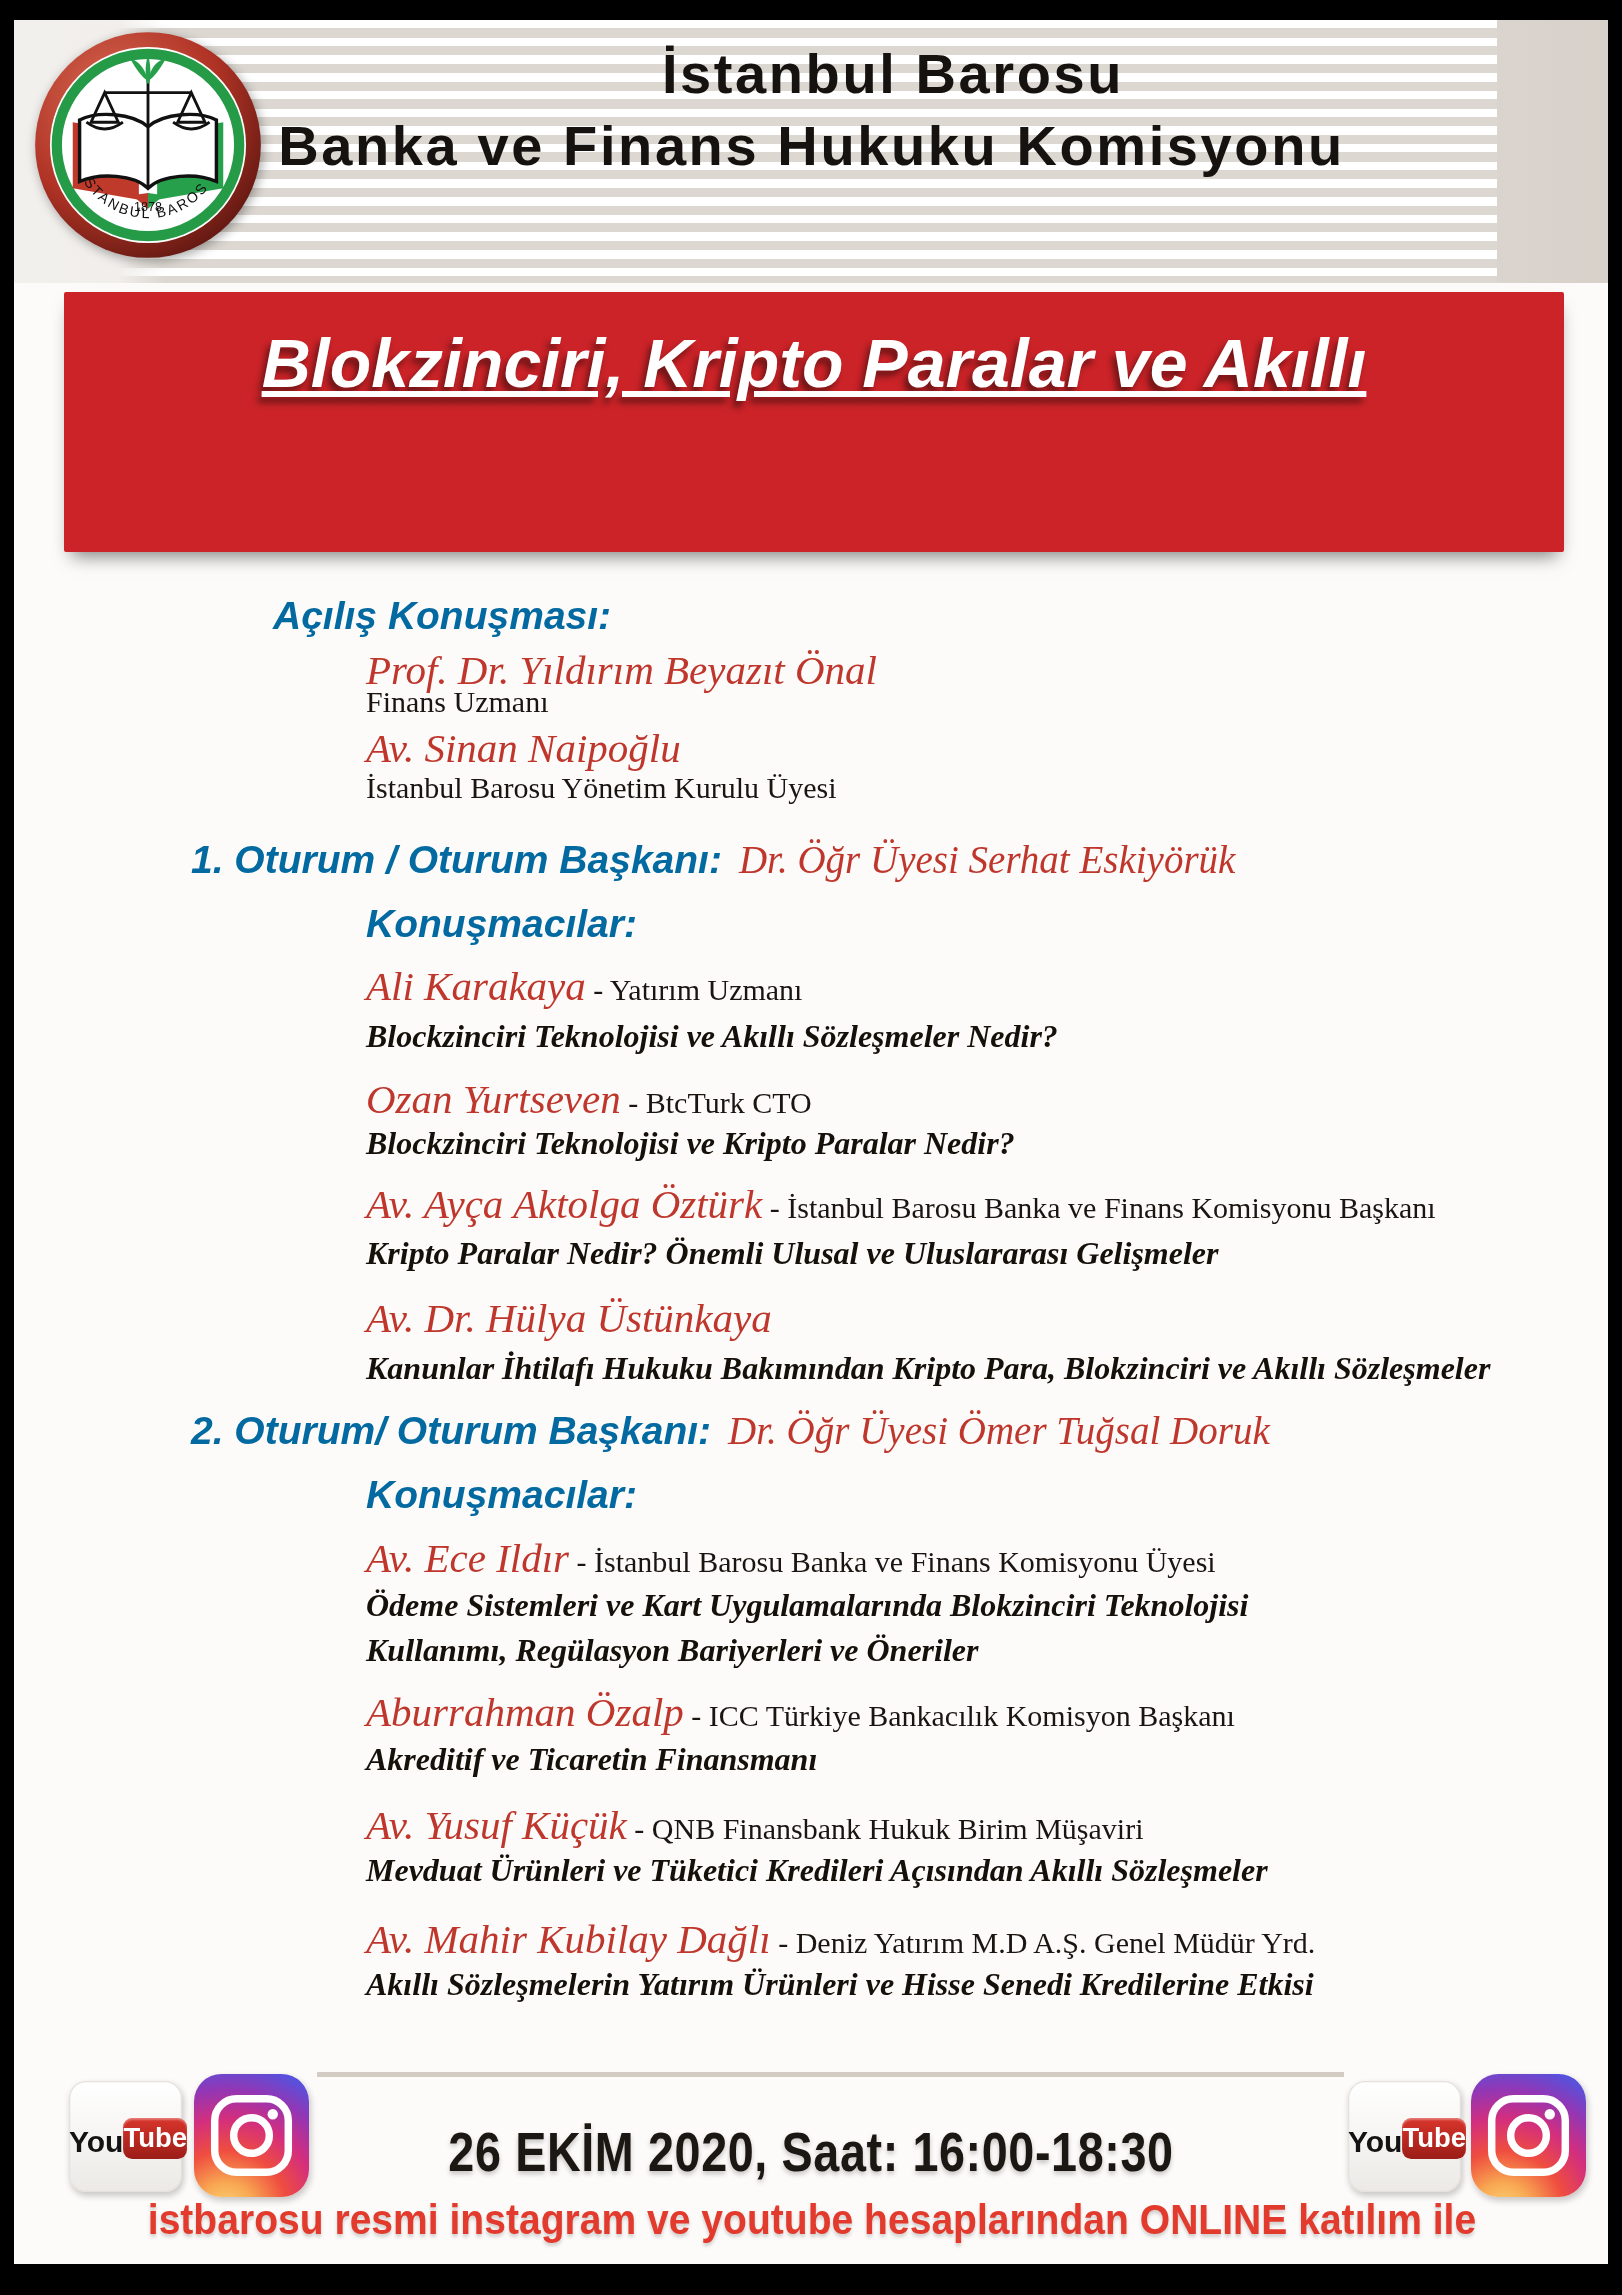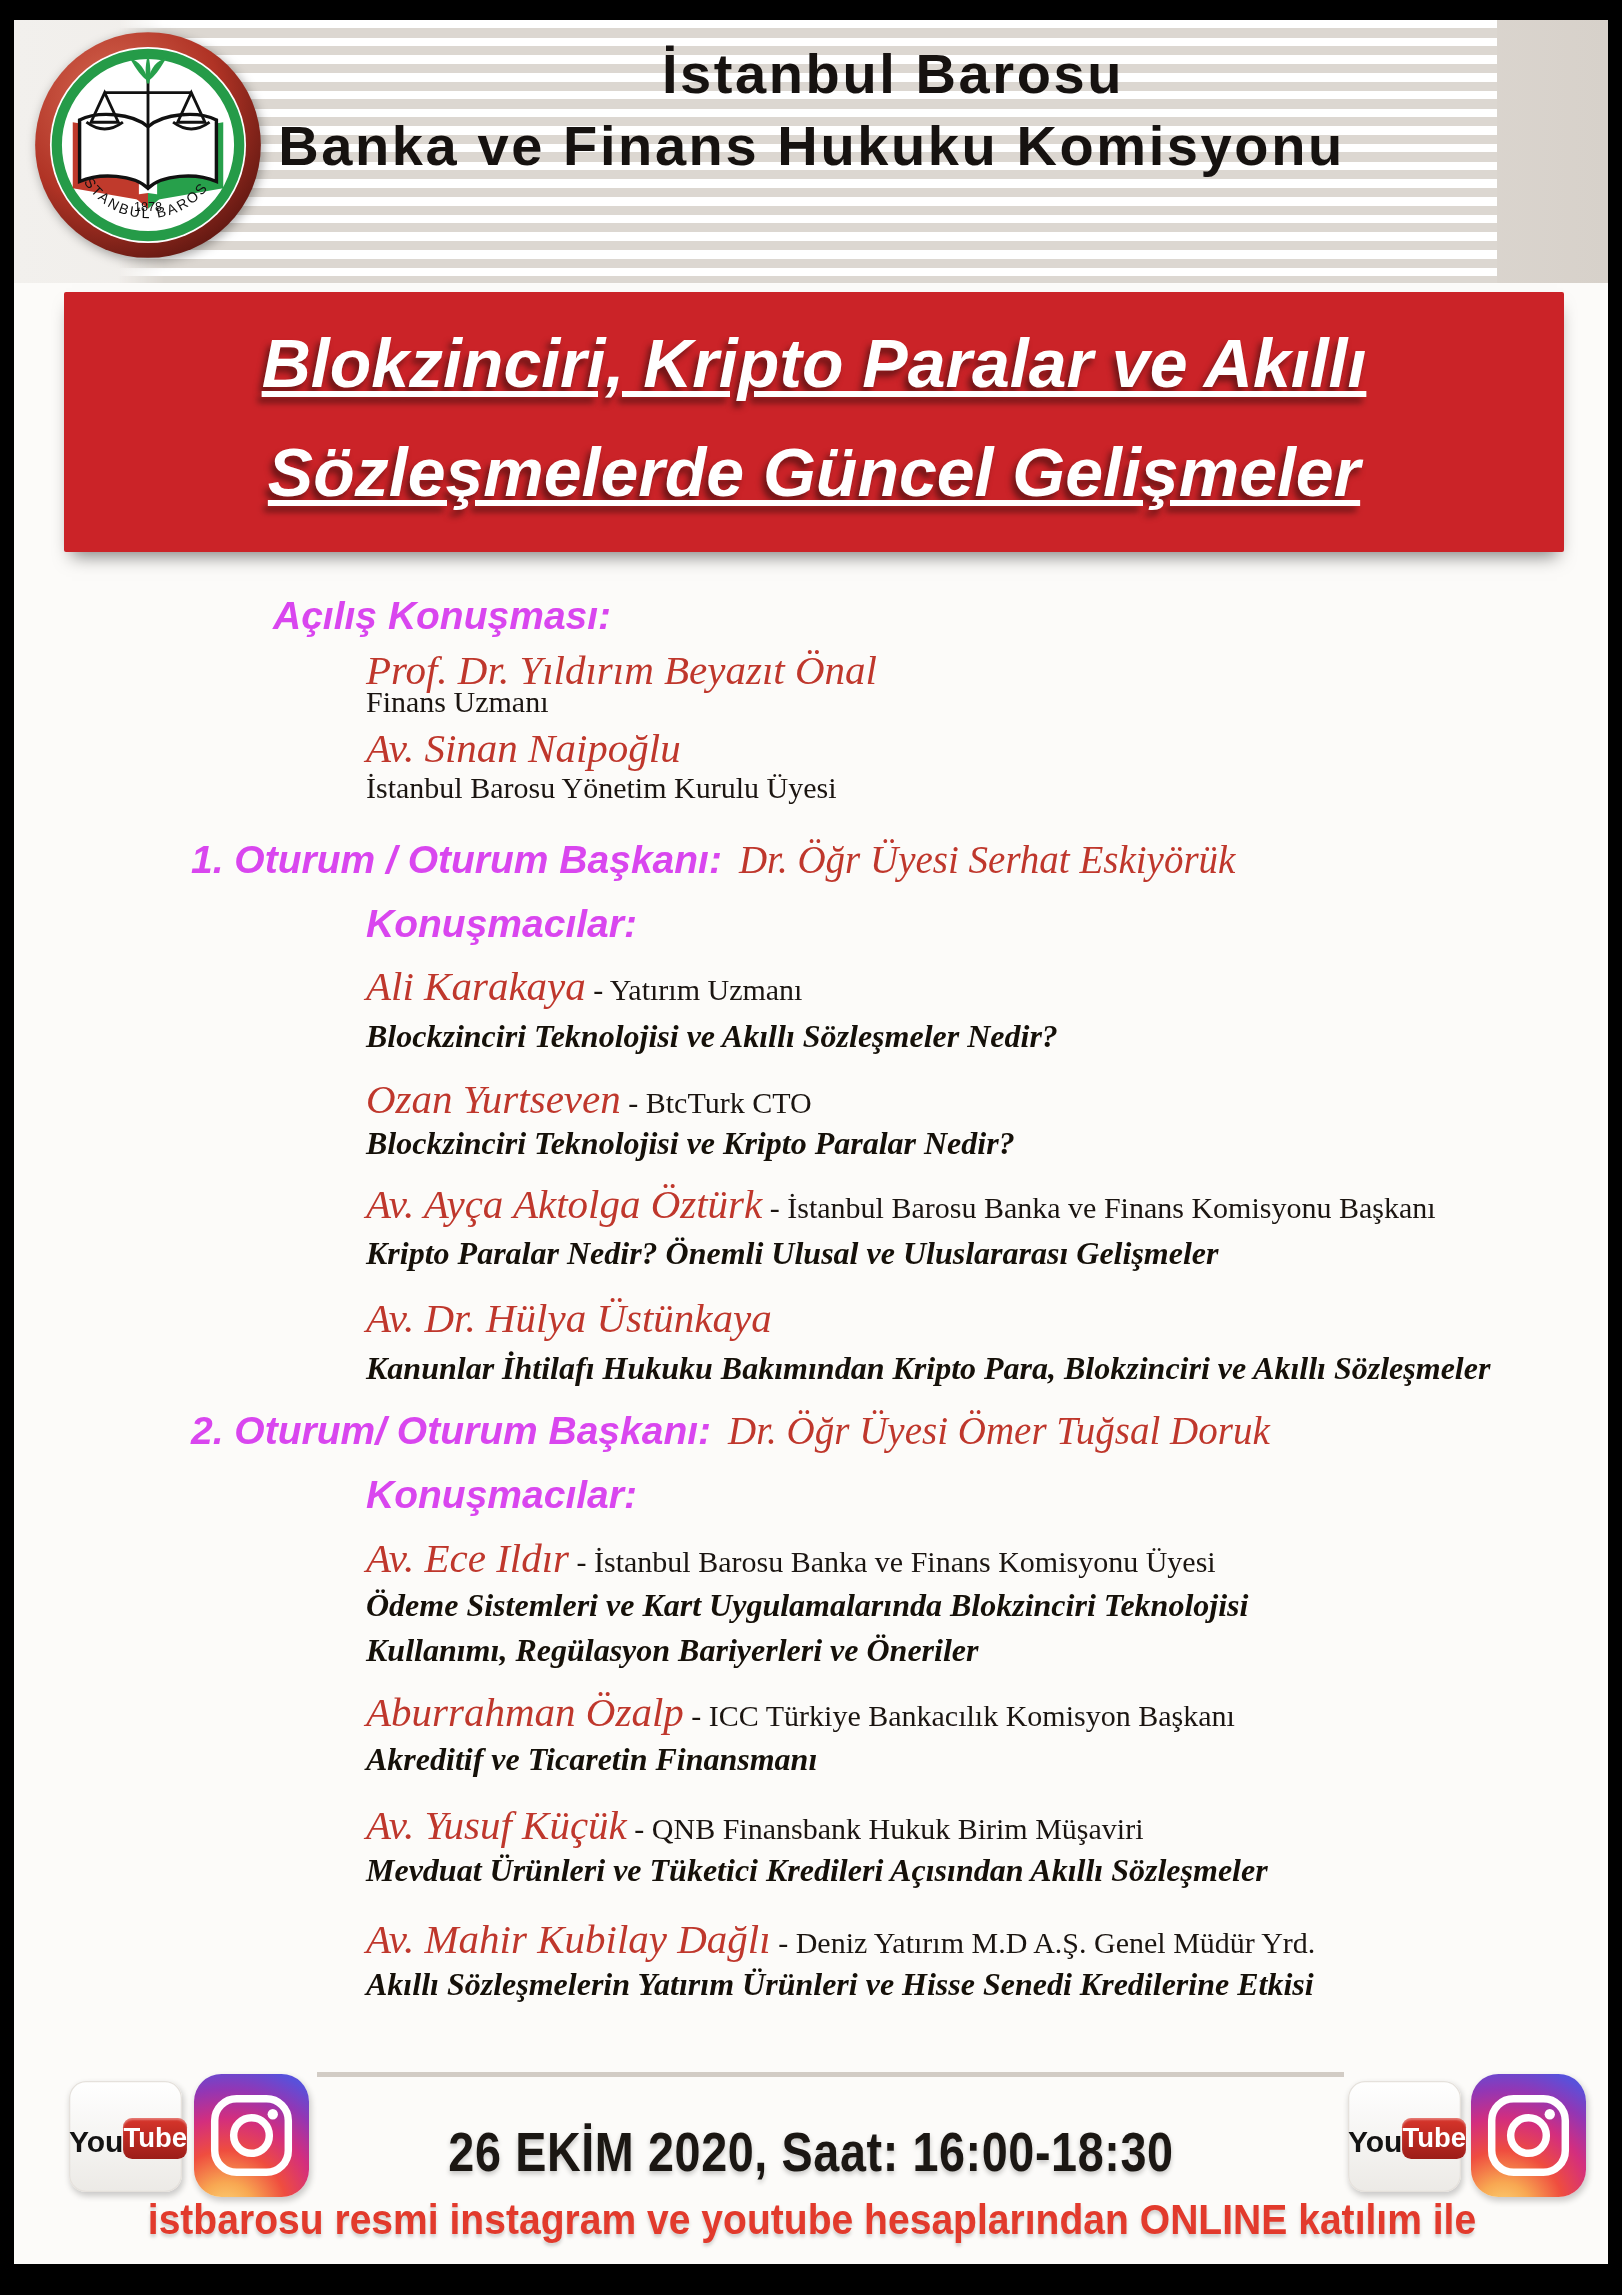--- a/index.html
+++ b/index.html
@@ -24,21 +24,21 @@
   
   .banner{position:absolute;left:64px;top:292px;width:1500px;height:260px;background:#cb2328;
           border-radius:2px;display:flex;flex-direction:column;align-items:center;
           padding-top:37px;box-sizing:border-box;gap:41px;
           box-shadow:0 10.5px 17px -6.5px rgba(0,0,0,.5);}
   .banner .bl{font:italic 700 68px "Liberation Sans",sans-serif;color:#fff;line-height:1;
               white-space:nowrap;text-shadow:-3.9px 5.9px 6.5px rgba(45,12,10,.6);text-decoration:underline;}
 
   
   .sec-label{position:absolute;white-space:nowrap;}
-  .lab{font:italic 700 39px "Liberation Sans",sans-serif;color:#d946ef;}
+  .lab{font:italic 700 39px "Liberation Sans",sans-serif;color:#0369a1;}
   .chair{font:italic 39px "Liberation Serif",serif;color:#bf372c;margin-left:17px;}
   .name-row{position:absolute;white-space:nowrap;}
   .script-name{font:italic 41px "Liberation Serif",serif;color:#bf372c;}
   .role{font:30px "Liberation Serif",serif;color:#1b1511;}
   .sub{position:absolute;font:30px "Liberation Serif",serif;color:#1b1511;white-space:nowrap;}
   .topic{position:absolute;font:italic 700 32px "Liberation Serif",serif;color:#151009;white-space:nowrap;}
 
   
   .sep-line{position:absolute;left:317px;top:2072px;width:1027px;height:4.6px;background:#d2ccc5;}
   .date{position:absolute;left:222px;top:2120px;width:1178px;text-align:center;
@@ -117,21 +117,20 @@
     <text font-size="12.5" fill="#111" letter-spacing="2" font-family="Liberation Sans, sans-serif">
       <textPath href="#arcpath" startOffset="50%" text-anchor="middle">İSTANBUL BAROSU</textPath>
     </text>
   </svg>
 
   <div class="hline hline1">İstanbul Barosu</div>
   <div class="hline hline2">Banka ve Finans Hukuku Komisyonu</div>
 
   <div class="banner">
     <div class="bl">Blokzinciri, Kripto Paralar ve Akıllı</div>
-    <div class="bl">Sözleşmelerde Güncel Gelişmeler</div>
   </div>
 
   <div class="sec-label" style="left:273px;top:594px">
     <span class="lab">Açılış Konuşması:</span>
   </div>
   <div class="name-row" style="left:366px;top:646px">
     <span class="script-name">Prof. Dr. Yıldırım Beyazıt Önal</span>
   </div>
   <div class="sub" style="left:366px;top:685px">Finans Uzmanı</div>
   <div class="name-row" style="left:366px;top:724px">

